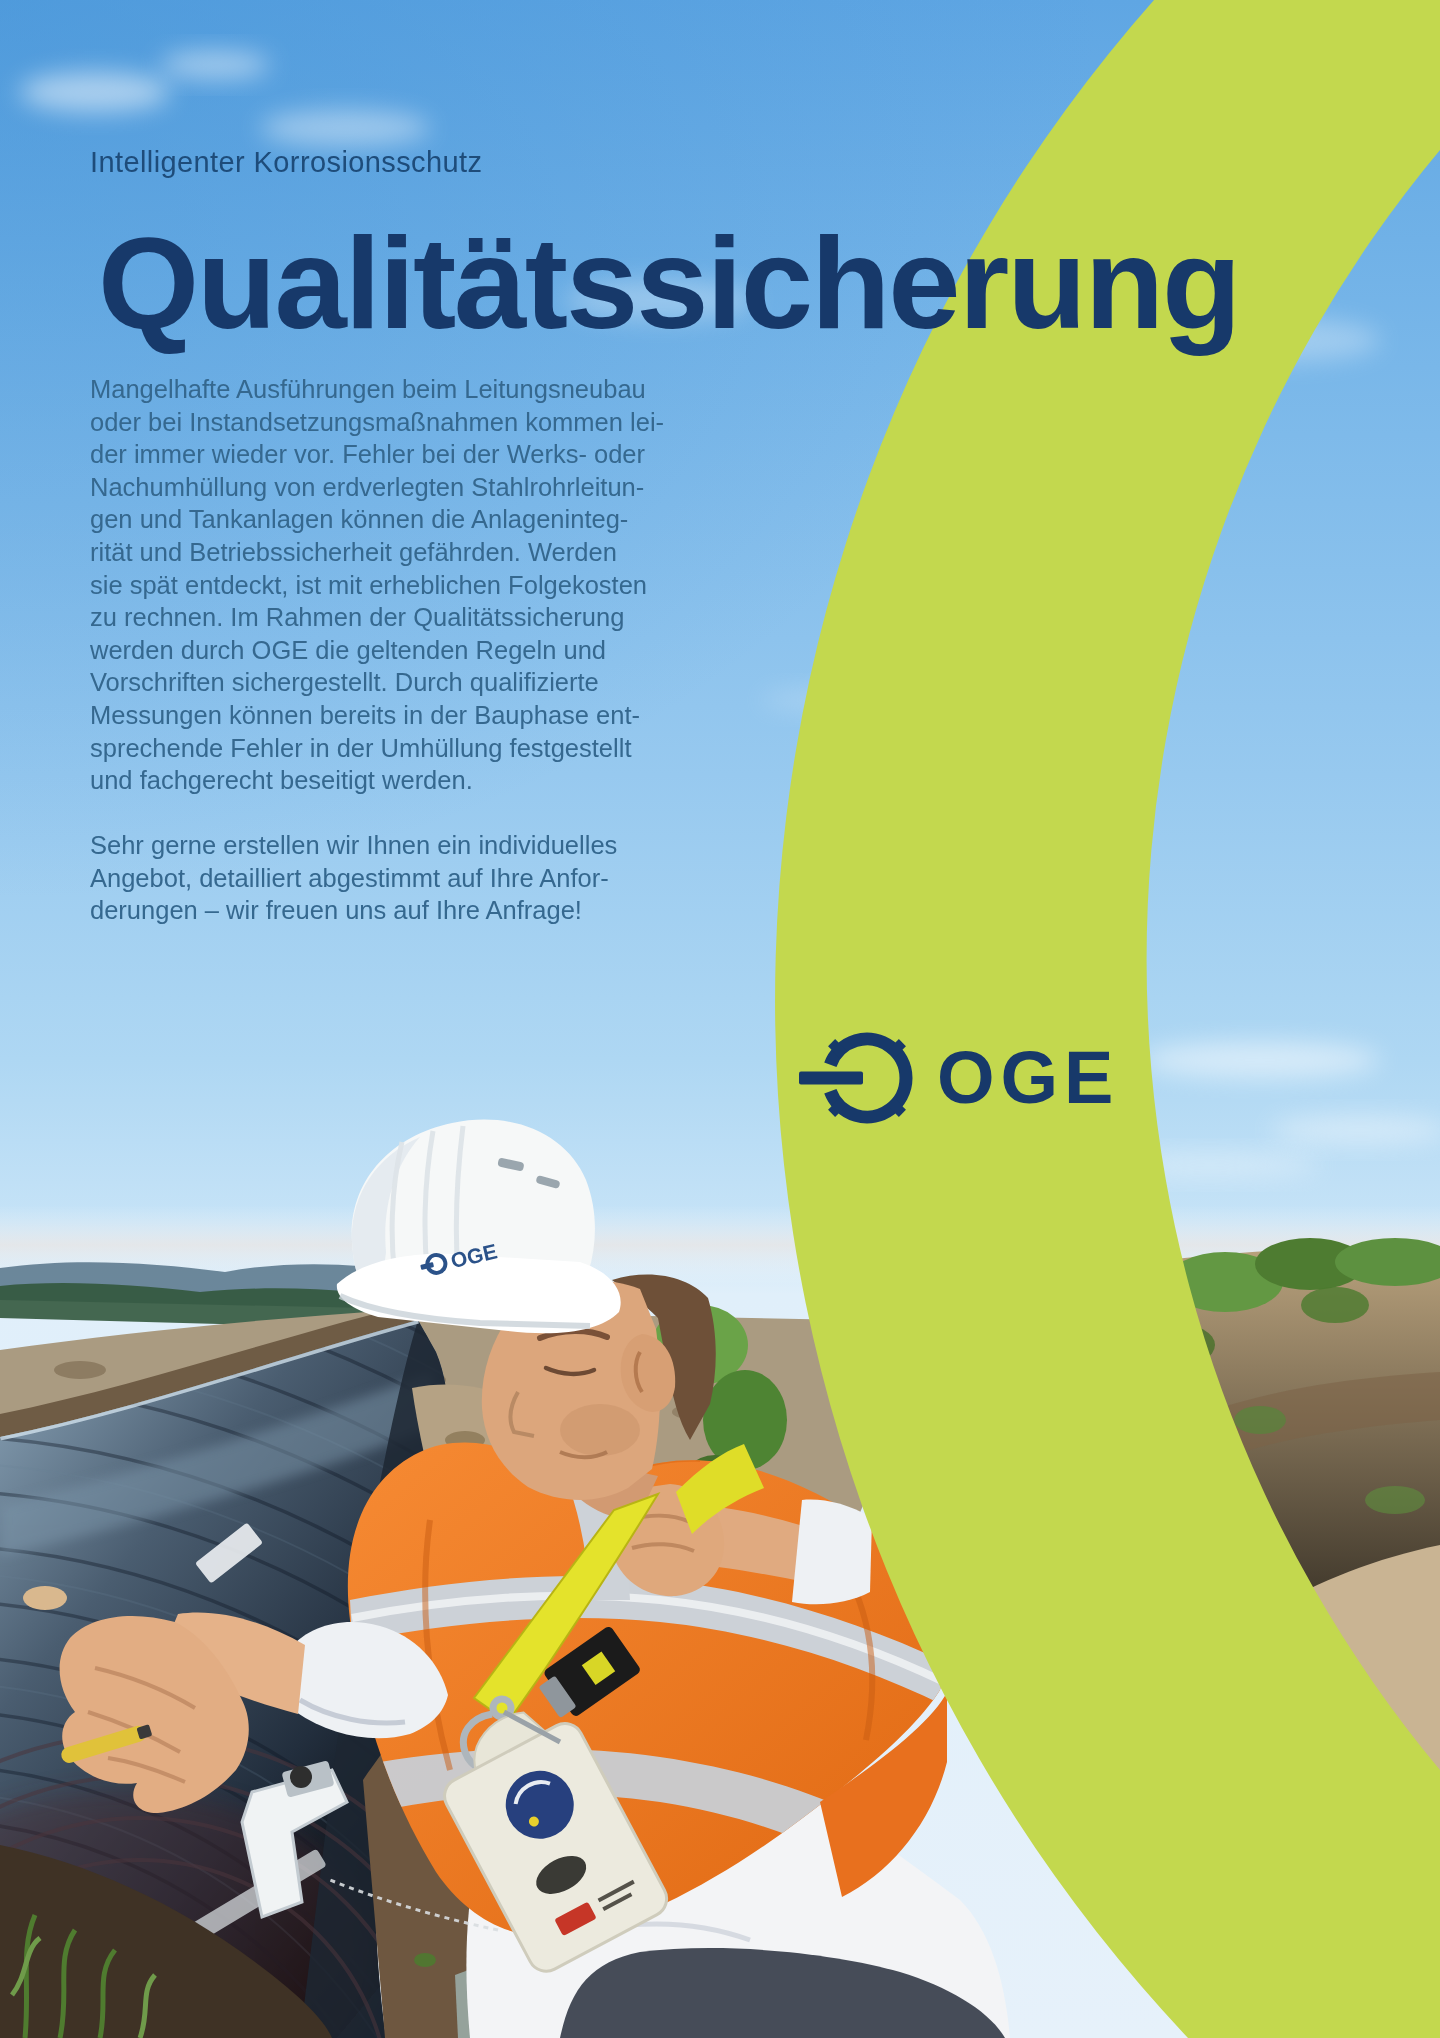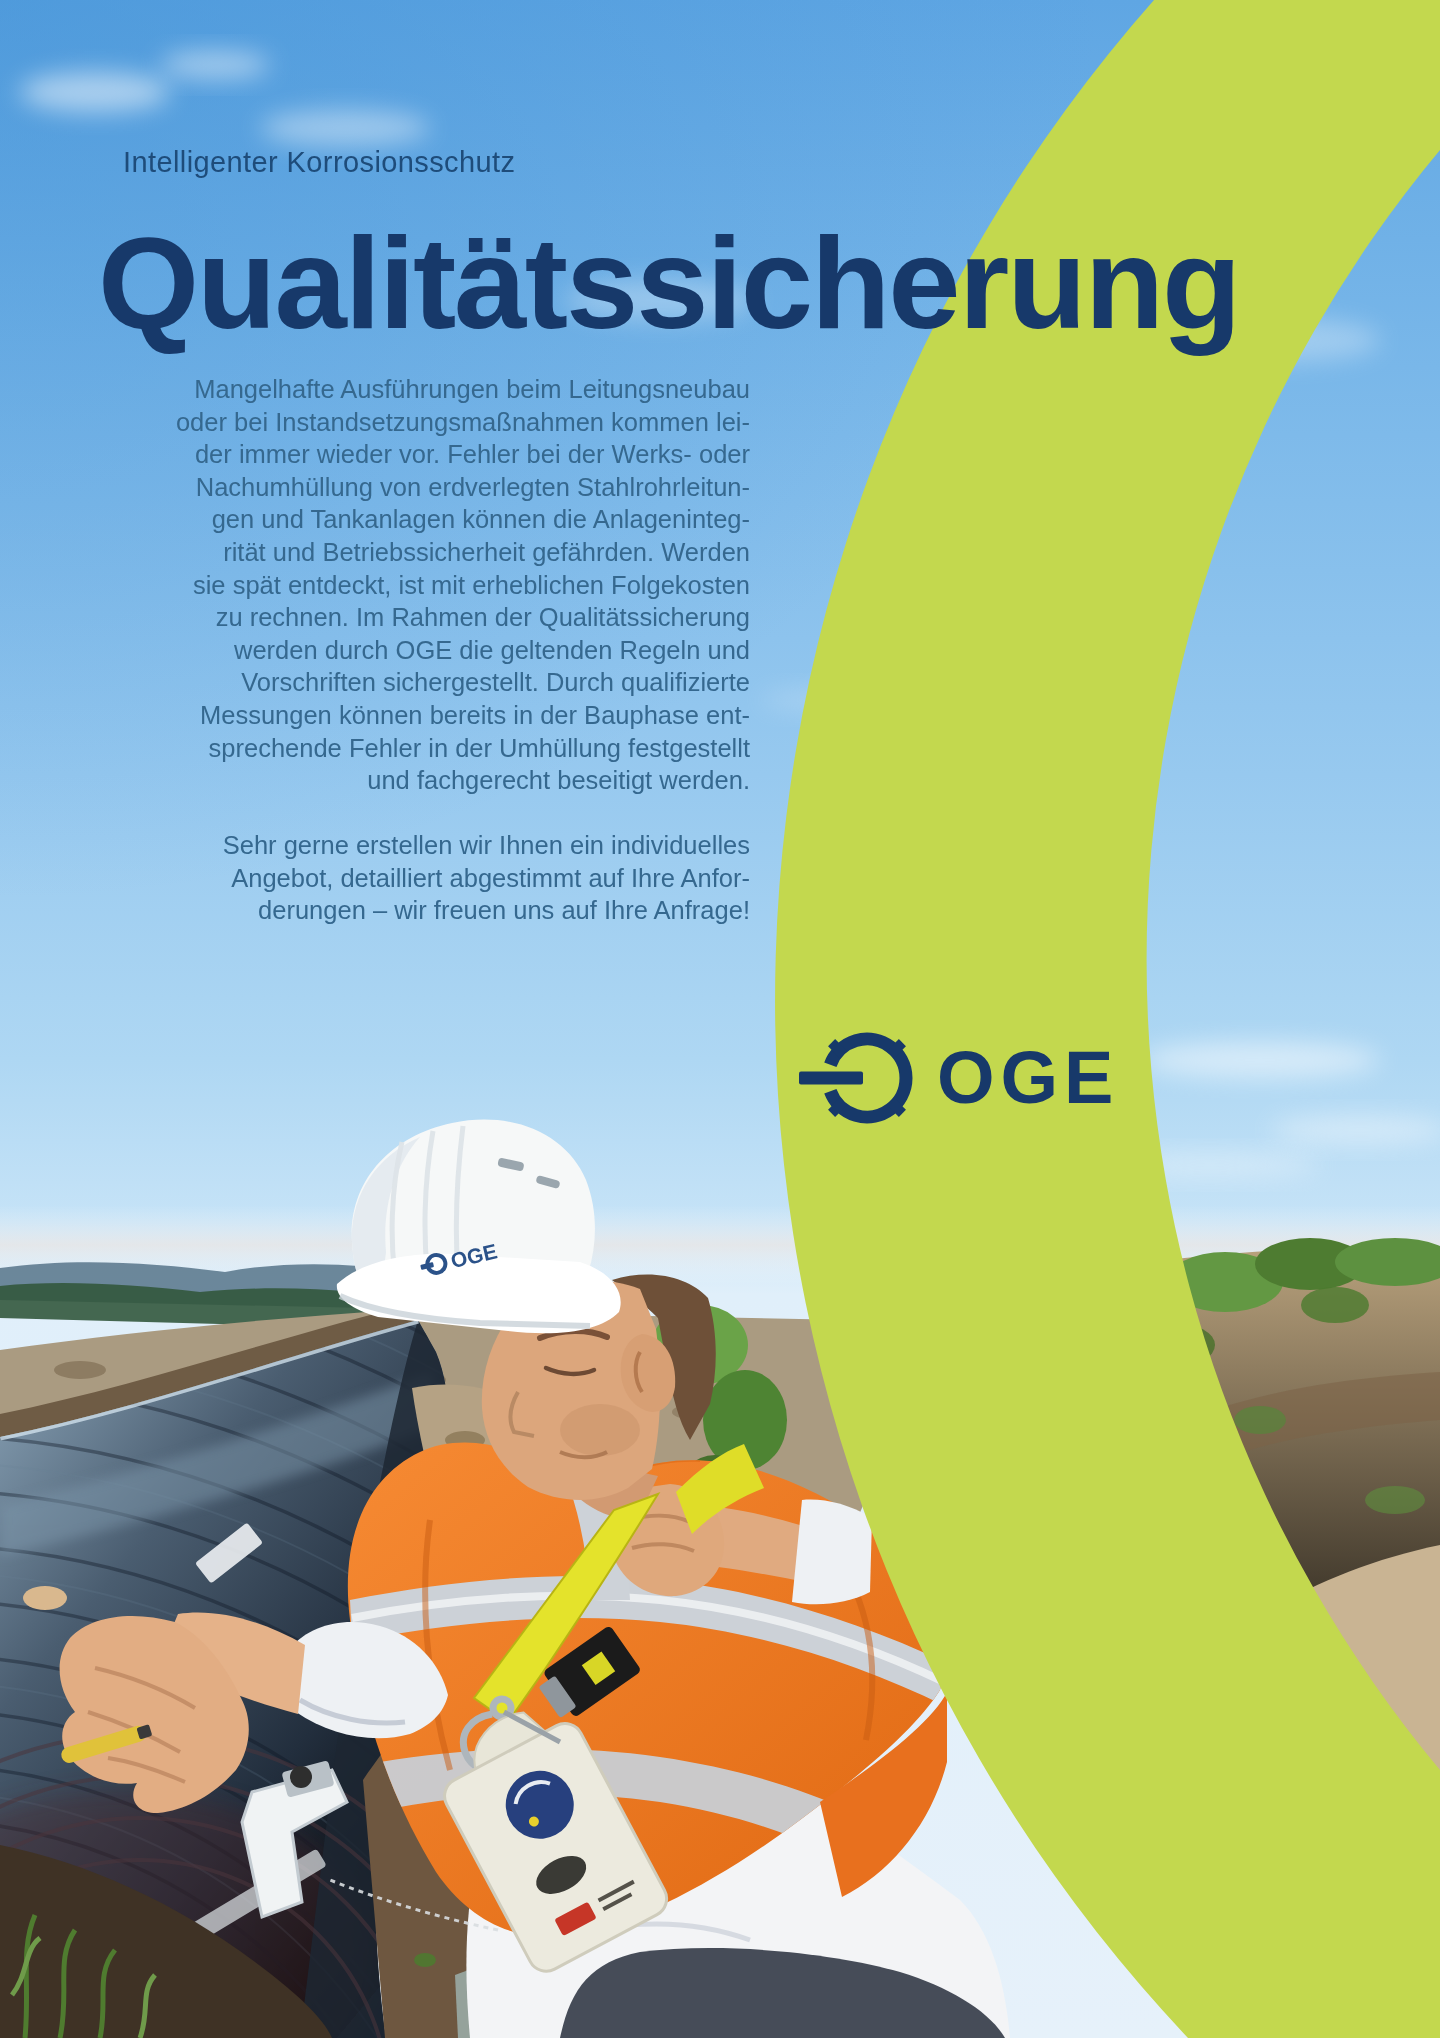--- a/index.html
+++ b/index.html
@@ -10,32 +10,31 @@
     --safety-orange:#ef7d2a;
     --strap-yellow:#e4e32b;
   }
   *{box-sizing:border-box}
   html,body{margin:0;padding:0}
   body{font-family:"Liberation Sans",sans-serif;background:#eee}
   .page{position:relative;width:1440px;height:2038px;overflow:hidden;background:#9fcdf0}
   .photo{position:absolute;inset:0;display:block}
   .eyebrow{
     position:absolute;left:90px;top:146px;
-    font-size:29px;letter-spacing:.4px;color:var(--eyebrow-blue);margin-left:33px;
+    font-size:29px;letter-spacing:.4px;color:var(--eyebrow-blue);
   }
   .title{
     position:absolute;left:86px;top:196px;
     font-size:130px;font-weight:700;letter-spacing:-2px;
     color:var(--brand-navy);white-space:nowrap;
   }
   .body-copy{
     position:absolute;left:90px;width:660px;
     font-size:25.5px;line-height:32.6px;color:var(--body-text-blue);
     white-space:pre-line;
-    text-align:right;
   }
   .p1{top:373px}
   .p2{top:829px}
   .logo{
     position:absolute;left:799px;top:1026px;
     display:flex;align-items:center;gap:20px;color:var(--brand-navy);
   }
   .logo-icon{display:block}
   .logo-word{font-size:74px;font-weight:700;letter-spacing:6px;line-height:104px}
 </style>

